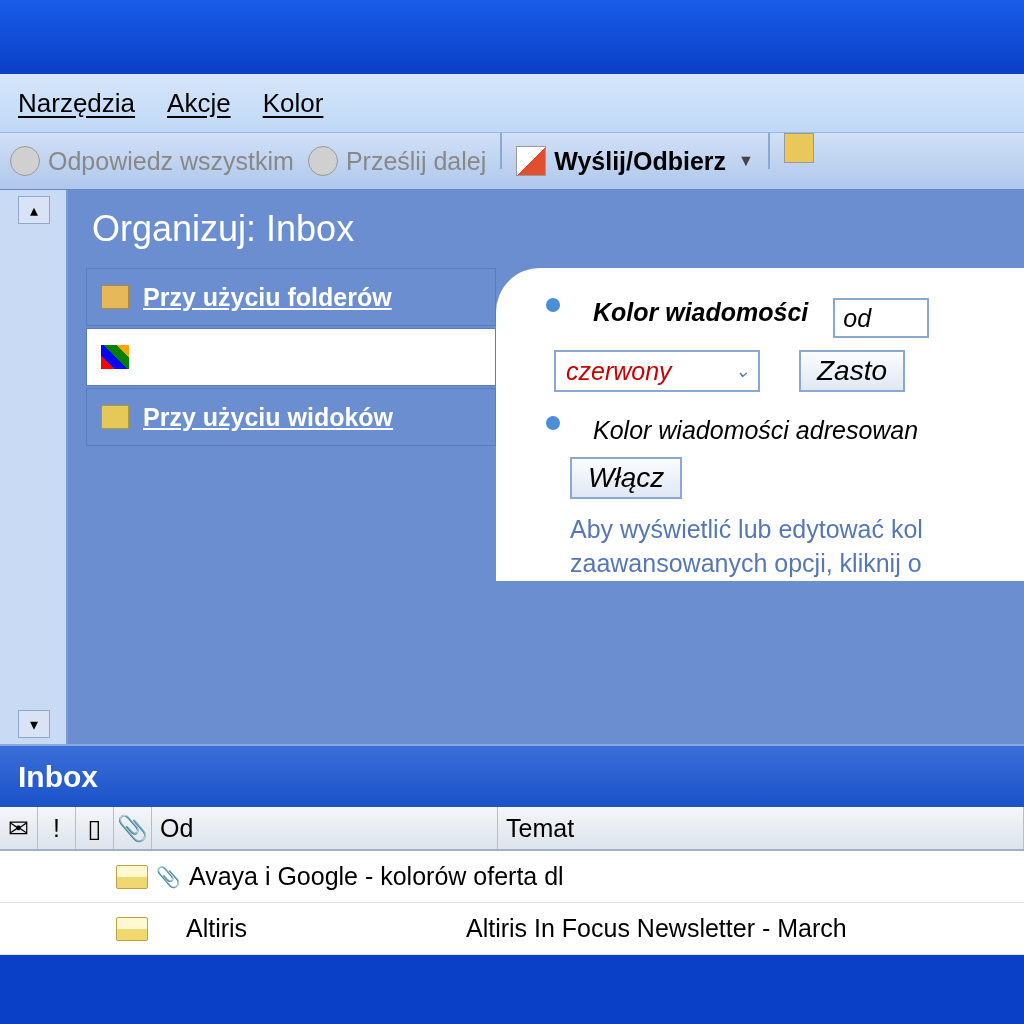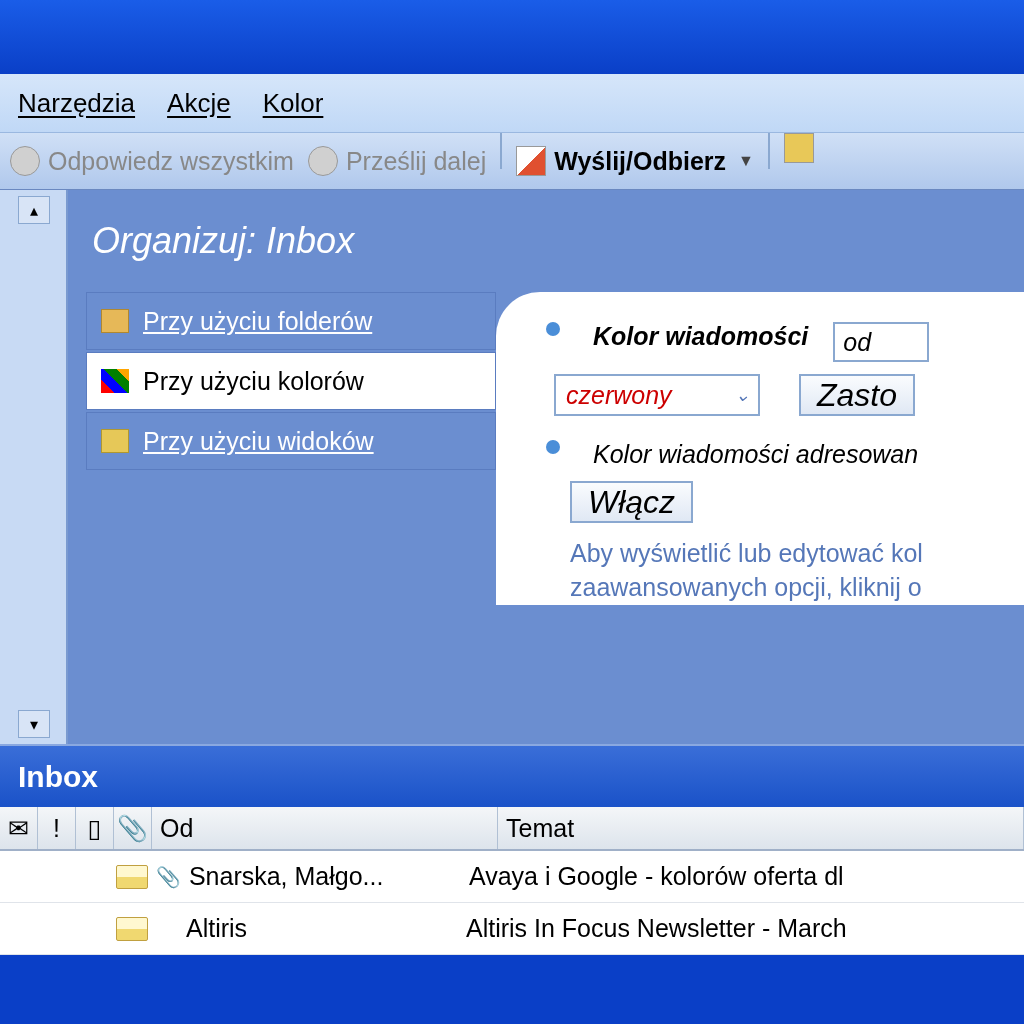--- a/index.html
+++ b/index.html
@@ -16,41 +16,41 @@
 .toolbar .sep { width: 2px; height: 36px; background: #8aa8d0; }
 .toolbar .icon-box { width: 30px; height: 30px; display: inline-block; background: #ccc; border: 1px solid #999; }
 .toolbar .dropdown-arrow { font-size: 16px; color: #444; margin-left: 4px; }
 
 .content-area { display: flex; height: 554px; }
 .left-pane { width: 68px; background: #c8daf4; border-right: 2px solid #7a9ad0; position: relative; }
 .left-pane .scroll-up { position: absolute; top: 6px; left: 18px; width: 32px; height: 28px; background: #d8e4f6; border: 1px solid #8aa8d0; display: flex; align-items: center; justify-content: center; font-size: 16px; }
 .left-pane .scroll-down { position: absolute; bottom: 6px; left: 18px; width: 32px; height: 28px; background: #d8e4f6; border: 1px solid #8aa8d0; display: flex; align-items: center; justify-content: center; font-size: 16px; }
 
 .right-pane { flex: 1; background: #6b8ed0; }
-.organize-title { font-size: 36px; color: #fff; padding: 30px 24px; font-family: Arial, sans-serif; font-style: italic; }
+.organize-title { font-size: 36px; color: #fff; padding: 18px 24px; font-family: Arial, sans-serif; }
 
 .organize-body { display: flex; padding: 0 0 0 18px; gap: 0; }
-.organize-tabs { width: 410px; }
+.organize-tabs { width: 410px; font-weight: bold; }
 .organize-tab { height: 58px; display: flex; align-items: center; gap: 14px; padding: 0 14px; font-size: 25px; background: #6b8ed0; border: 1px solid #5a7cc0; color: #fff; margin-bottom: 2px; }
 .organize-tab.selected { background: #fff; color: #000; }
 .organize-tab .tab-text { text-decoration: underline; }
 .organize-tab.selected .tab-text { text-decoration: none; }
 .tab-icon { width: 28px; height: 24px; display: inline-block; }
 .tab-icon.folders { background: #e6b858; border: 1px solid #b08830; }
 .tab-icon.colors { background: linear-gradient(45deg, red 0 25%, blue 25% 50%, green 50% 75%, orange 75%); }
 .tab-icon.views { background: #e6c858; border: 1px solid #b09830; }
 
 .organize-panel { flex: 1; background: #fff; border-top-left-radius: 44px; padding: 30px 0 0 50px; font-size: 25px; color: #000; }
 .organize-row { display: flex; align-items: flex-start; gap: 25px; margin-bottom: 12px; font-style: italic; }
 .bullet { width: 14px; height: 14px; border-radius: 50%; background: #4a8ed8; margin-right: 8px; flex-shrink: 0; }
 .bold { font-weight: bold; }
 .input-box { height: 40px; border: 2px solid #8aa8d0; background: #fff; padding: 0 8px; display: flex; align-items: center; }
 .color-select { height: 42px; width: 206px; border: 2px solid #8aa8d0; background: #fff; display: flex; align-items: center; padding: 0 10px; color: #cc0000; position: relative; margin-left: 8px; }
 .color-select .chev { position: absolute; right: 8px; color: #5577b8; font-size: 18px; }
-.win-button { height: 42px; background: linear-gradient(to bottom, #fafcfe, #e0e8f4); border: 2px solid #8aa8d0; padding: 0 16px; display: flex; align-items: center; font-size: 32px; }
+.win-button { height: 42px; background: linear-gradient(to bottom, #fafcfe, #e0e8f4); border: 2px solid #8aa8d0; padding: 0 16px; display: flex; align-items: center; font-size: 28px; }
 .info-text { color: #5577b8; font-size: 25px; line-height: 1.35; margin-top: 14px; margin-left: 24px; }
 
 .inbox-header { height: 63px; background: linear-gradient(to bottom, #3a6ed8, #1a52c8); color: #fff; font-size: 30px; font-weight: bold; display: flex; align-items: center; padding: 0 18px; border-top: 2px solid #8aa8e0; }
 
 .grid-header { height: 44px; background: linear-gradient(to bottom, #f4f6f8, #dde4ec); display: flex; align-items: center; font-size: 25px; border-bottom: 2px solid #a0b0c8; }
 .grid-col { border-right: 1px solid #b0c0d4; height: 100%; display: flex; align-items: center; padding: 0 8px; }
 .grid-col.icon-col { width: 38px; justify-content: center; }
 .grid-col.from-col { width: 346px; }
 .grid-col.subj-col { flex: 1; }
 
@@ -99,21 +99,20 @@
   <div class="right-pane">
     <div class="organize-title">Organizuj: Inbox</div>
     <div class="organize-body">
       <div class="organize-tabs">
         <div class="organize-tab">
           <span class="tab-icon folders"></span>
           <span class="tab-text">Przy użyciu folderów</span>
         </div>
         <div class="organize-tab selected">
           <span class="tab-icon colors"></span>
-          <span class="tab-text">Przy użyciu kolorów</span>
         </div>
         <div class="organize-tab">
           <span class="tab-icon views"></span>
           <span class="tab-text">Przy użyciu widoków</span>
         </div>
       </div>
       <div class="organize-panel">
         <div class="organize-row">
           <span class="bullet"></span>
           <span class="bold">Kolor wiadomości</span>
@@ -159,21 +158,20 @@
     </div>
   <div class="grid-col from-col">Od</div>
   <div class="grid-col subj-col">Temat</div>
 </div>
 
 <div class="grid-row">
   <div class="row-spacer">
     <span class="env-icon"></span>
   </div>
   <span class="clip-icon">📎</span>
-  <span class="from-text">Snarska, Małgo...</span>
   <span class="subj-text">Avaya i Google - kolorów oferta dl</span>
 </div>
 <div class="grid-row">
   <div class="row-spacer">
     <span class="env-icon"></span>
   </div>
   <span style="width:22px"></span>
   <span class="from-text">Altiris</span>
   <span class="subj-text">Altiris In Focus Newsletter - March</span>
 </div>

